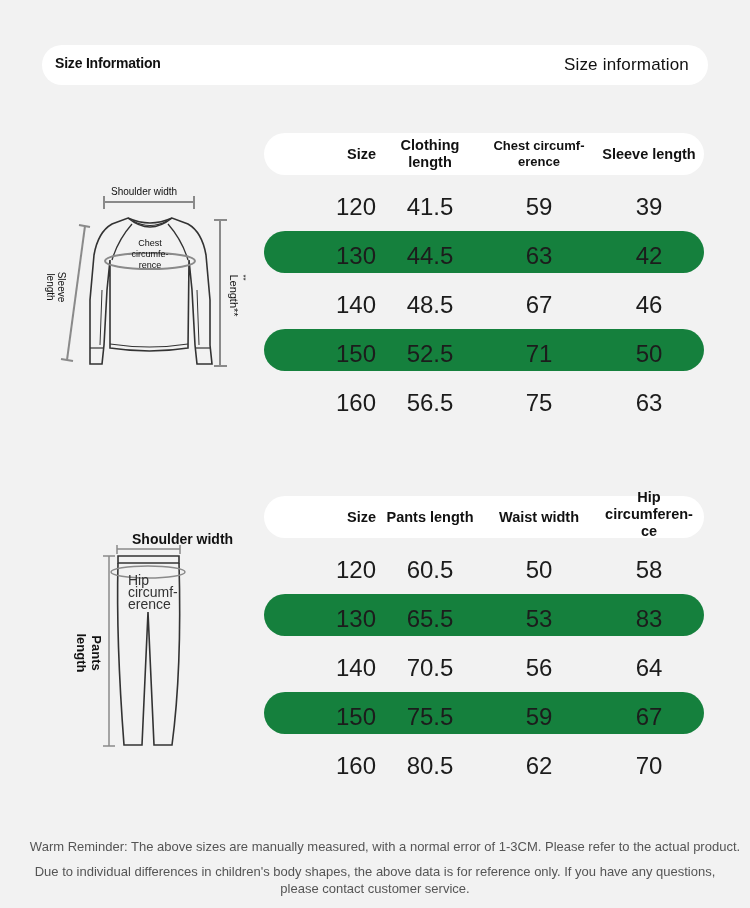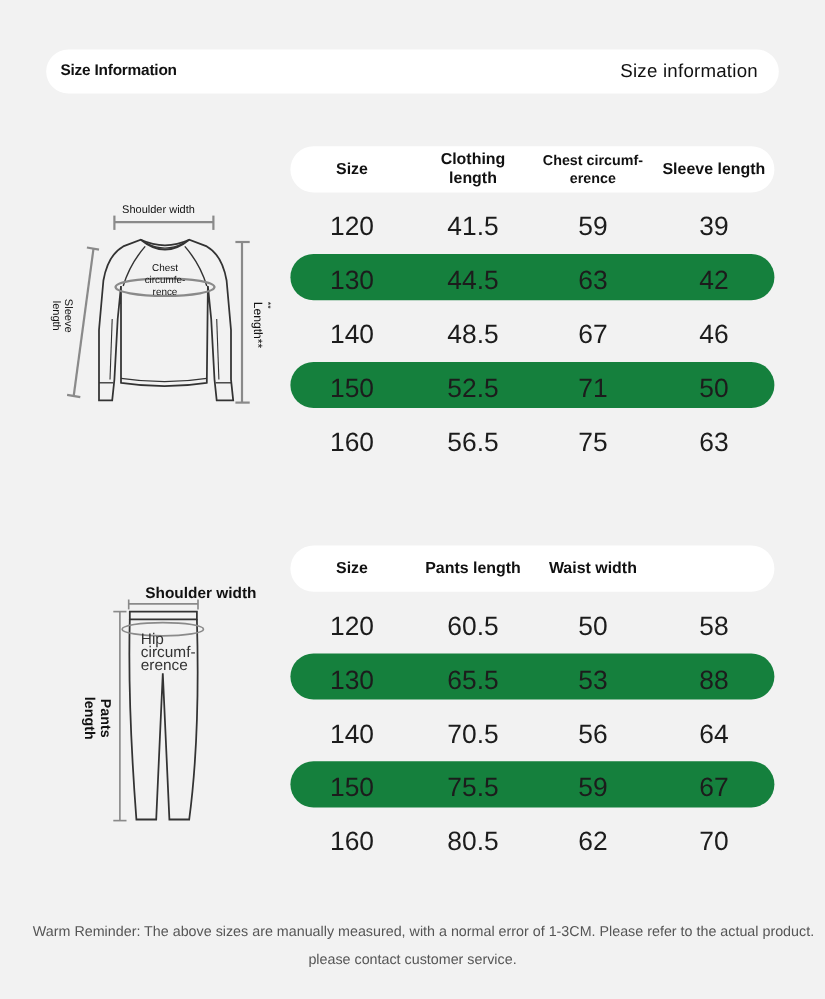--- a/index.html
+++ b/index.html
@@ -18,21 +18,21 @@
     .table.bottom { top: 496px; }
     .thead {
       height: 42px; background: #fff; border-radius: 21px;
       display: flex; align-items: center;
     }
     .row { height: 42px; display: flex; align-items: center; margin-top: 7px; border-radius: 21px; }
     .row.alt { background: #15803d; }
     .cell { text-align: center; font-size: 24px; color: #1c1c1c; margin-top: 8px; }
     .hcell { text-align: center; font-size: 14.5px; font-weight: bold; color: #111; line-height: 17px; }
     .hcell.small { font-size: 13px; line-height: 16px; }
-    .c0 { width: 112px; }
+    .c0 { width: 112px; text-align: right; }
     .c1 { width: 108px; }
     .c2 { width: 110px; }
     .c3 { width: 110px; }
     .table.top .row:first-of-type { margin-top: 7px; }
 
     .illus { position: absolute; }
     .illus svg { display: block; }
     .lbl { position: absolute; font-size: 10px; color: #111; line-height: 11px; }
     .vert { transform: rotate(90deg); transform-origin: center center; white-space: nowrap; }
 
@@ -177,32 +177,36 @@
   <div class="thead">
     <div class="hcell c0">
         <div>Size</div>
       </div>
     <div class="hcell c1">
         <div>Pants length</div>
       </div>
     <div class="hcell c2">
         <div>Waist width</div>
       </div>
+    <div class="hcell c3" style="margin-top:-6px;">
+        <div>Hip circumferen-</div>
+        <div>ce</div>
+      </div>
   </div>
   <div class="row">
     <div class="cell c0">120</div>
     <div class="cell c1">60.5</div>
     <div class="cell c2">50</div>
     <div class="cell c3">58</div>
   </div>
   <div class="row alt">
     <div class="cell c0">130</div>
     <div class="cell c1">65.5</div>
     <div class="cell c2">53</div>
-    <div class="cell c3">88</div>
+    <div class="cell c3">83</div>
   </div>
   <div class="row">
     <div class="cell c0">140</div>
     <div class="cell c1">70.5</div>
     <div class="cell c2">56</div>
     <div class="cell c3">64</div>
   </div>
   <div class="row alt">
     <div class="cell c0">150</div>
     <div class="cell c1">75.5</div>
@@ -212,14 +216,15 @@
   <div class="row">
     <div class="cell c0">160</div>
     <div class="cell c1">80.5</div>
     <div class="cell c2">62</div>
     <div class="cell c3">70</div>
   </div>
 </div>
 
 <div class="footer f1">Warm Reminder: The above sizes are manually measured, with a normal error of 1-3CM. Please refer to the actual product.</div>
 <div class="footer f2">
+  <div>Due to individual differences in children's body shapes, the above data is for reference only. If you have any questions,</div>
   <div>please contact customer service.</div>
 </div>
 
 </body></html>

